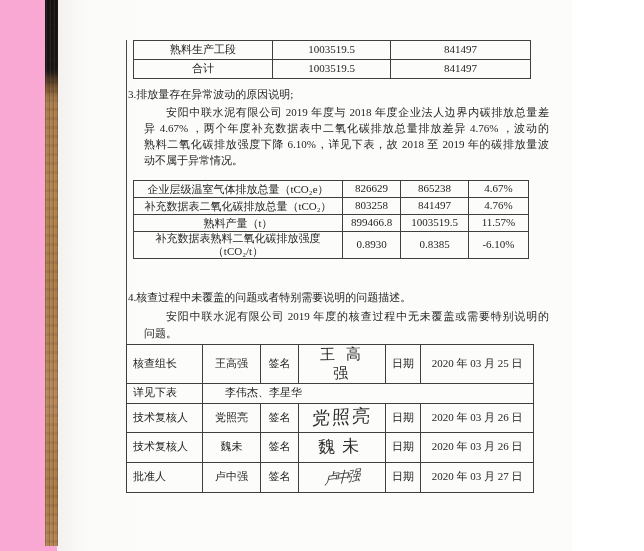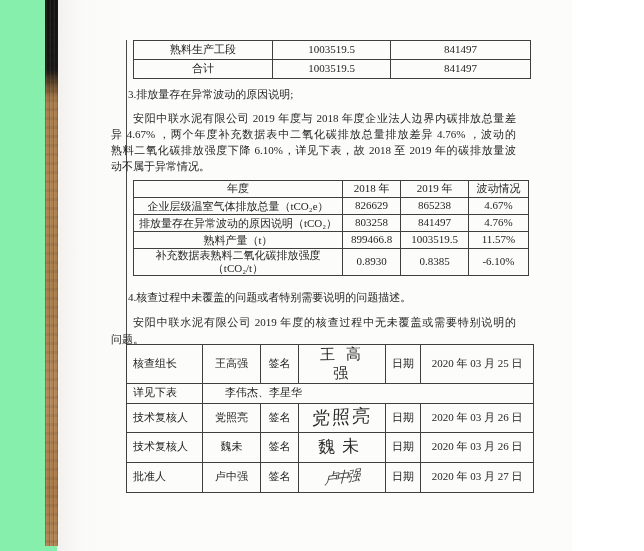--- a/index.html
+++ b/index.html
@@ -1,19 +1,19 @@
 <!DOCTYPE html>
 <html><head>
 <meta charset="utf-8">
 <style>
   * { margin:0; padding:0; box-sizing:border-box; }
   html,body { background:#ffffff; }
   .canvas {
     position:relative; width:572px; height:551px; overflow:hidden;
-    background:#86efac; color:#1e1e1e;
+    background:#f9a8d4; color:#1e1e1e;
     font-family:"Liberation Serif","DejaVu Serif",serif;
     font-size:11px; line-height:1.25;
   }
   
   .scan-page {
     position:absolute; left:57px; top:0; width:556px; height:551px;
     background:linear-gradient(90deg,#f3f1ee 0px,#fafaf9 26px,#fcfcfb 80px,#fcfcfb 100%);
   }
   
   .spine {
@@ -35,21 +35,21 @@
   table { border-collapse:collapse; table-layout:fixed; position:absolute; background:transparent; }
   td, th { border:1px solid #3f3f3f; font-weight:normal; text-align:center; vertical-align:middle; padding:0 2px; overflow:hidden; }
 
   .top-table { left:133px; top:40px; width:397px; }
   .top-table tr { height:19px; }
 
   .sec-heading { position:absolute; left:128px; white-space:nowrap; }
   .h3 { top:88px; }
   .h4 { top:291px; }
 
-  .para { position:absolute; left:111px; width:405px;margin-top:6px; }
+  .para { position:absolute; left:144px; width:405px; }
   .p3 { top:104px; }
   .p4 { top:308px; }
   .para .line { height:16px; line-height:16px; white-space:nowrap; text-align:justify; }
   .p4 .line { height:17px; line-height:17px; }
   .para .jline { text-align-last:justify; }
   .para .indent { text-indent:2em; }
 
   .cmp-table { left:133px; top:180px; width:395px; }
   .cmp-table tr.r { height:17px; }
   .cmp-table tr.tall { height:26px; }
@@ -103,34 +103,28 @@
   </div>
 
   <table class="cmp-table">
     <colgroup>
         <col style="width:209px">
         <col style="width:58px">
         <col style="width:68px">
         <col style="width:60px">
       </colgroup>
     <tbody>
-        <tr class="r">
-      <th>年度</th>
-      <th>2018 年</th>
-      <th>2019 年</th>
-      <th>波动情况</th>
-    </tr>
     <tr class="r">
       <td class="lbl">企业层级温室气体排放总量（tCO₂e）</td>
       <td>826629</td>
       <td>865238</td>
       <td>4.67%</td>
     </tr>
     <tr class="r">
-      <td class="lbl">排放量存在异常波动的原因说明（tCO₂）</td>
+      <td class="lbl">补充数据表二氧化碳排放总量（tCO₂）</td>
       <td>803258</td>
       <td>841497</td>
       <td>4.76%</td>
     </tr>
     <tr class="r">
       <td class="lbl">熟料产量（t）</td>
       <td>899466.8</td>
       <td>1003519.5</td>
       <td>11.57%</td>
     </tr>

